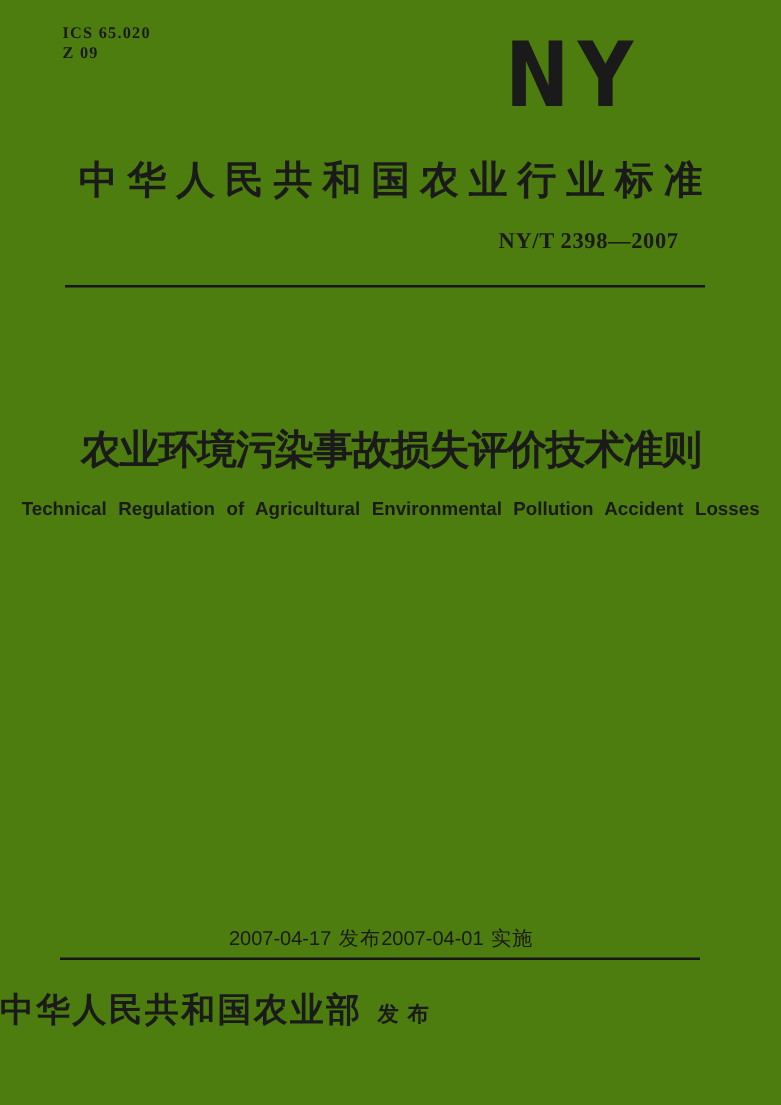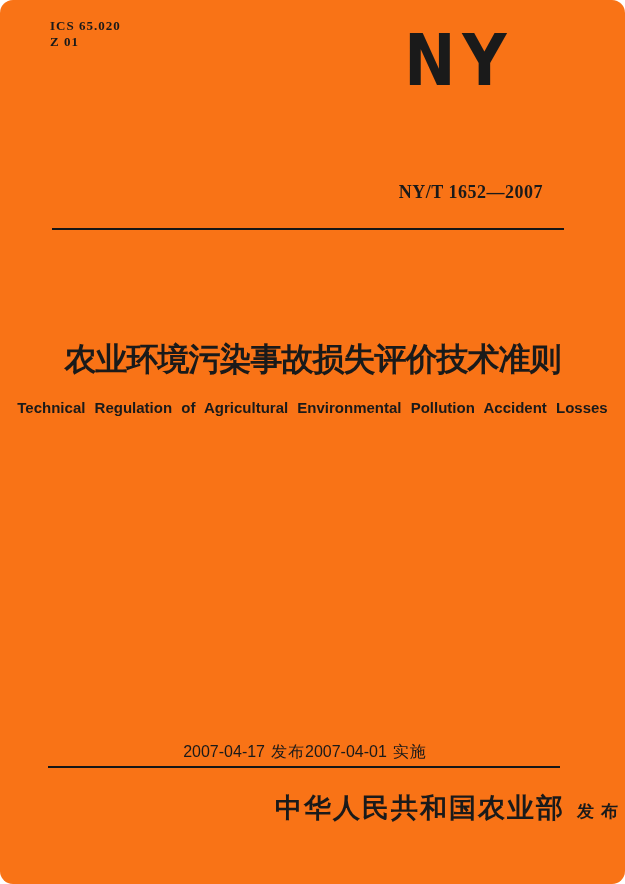--- a/index.html
+++ b/index.html
@@ -1,24 +1,23 @@
 <!DOCTYPE html>
 <html><head>
 <meta charset="utf-8">
 <style>
   html, body { margin: 0; padding: 0; background: #ffffff; }
   .page {
     position: relative;
     width: 625px;
     height: 884px;
-    background: #f97316;
+    background: #4d7c0f;
     color: #1a1a1a;
     overflow: hidden;
     font-family: "Liberation Serif", serif;
-    border-radius: 13px;
   }
   .ics {
     position: absolute;
     left: 50px;
     top: 18px;
     font-family: "Liberation Serif", serif;
     font-weight: bold;
     font-size: 13px;
     line-height: 16px;
     letter-spacing: 1px;
@@ -109,21 +108,21 @@
     font-size: 16px;
     line-height: 19px;
     white-space: nowrap;
   }
   .date-label { margin-left: 6px; letter-spacing: 1px; }
   .publisher {
     position: absolute;
     top: 790px;
     left: 0;
     width: 100%;
-    text-align: right;
+    text-align: left;
     white-space: nowrap;
   }
   .pub-name {
     font-family: "Liberation Serif", serif;
     font-weight: bold;
     font-size: 27px;
     letter-spacing: 2px;
   }
   .pub-label {
     font-family: "Liberation Serif", serif;
@@ -133,27 +132,28 @@
     margin-left: 12px;
   }
 </style>
 </head>
 <body>
 
 <div class="page">
 
   <div class="ics">
     <div>ICS 65.020</div>
-    <div>Z 01</div>
+    <div>Z 09</div>
   </div>
 
   <div class="logo">NY</div>
 
+  <div class="std-type">中华人民共和国农业行业标准</div>
 
-  <div class="std-num">NY/T 1652—2007</div>
+  <div class="std-num">NY/T 2398—2007</div>
 
   <div class="rule-top"></div>
 
   <h1 class="title-zh">农业环境污染事故损失评价技术准则</h1>
 
   <div class="title-en">Technical Regulation of Agricultural Environmental Pollution Accident Losses</div>
 
   <div class="dates">
     <div class="date-left">
       <span>2007-04-17</span><span class="date-label">发布</span>

